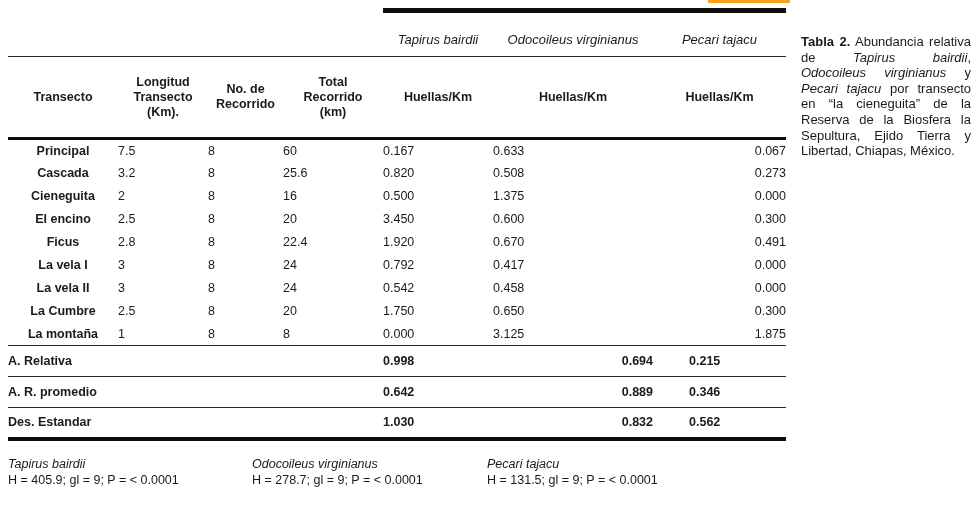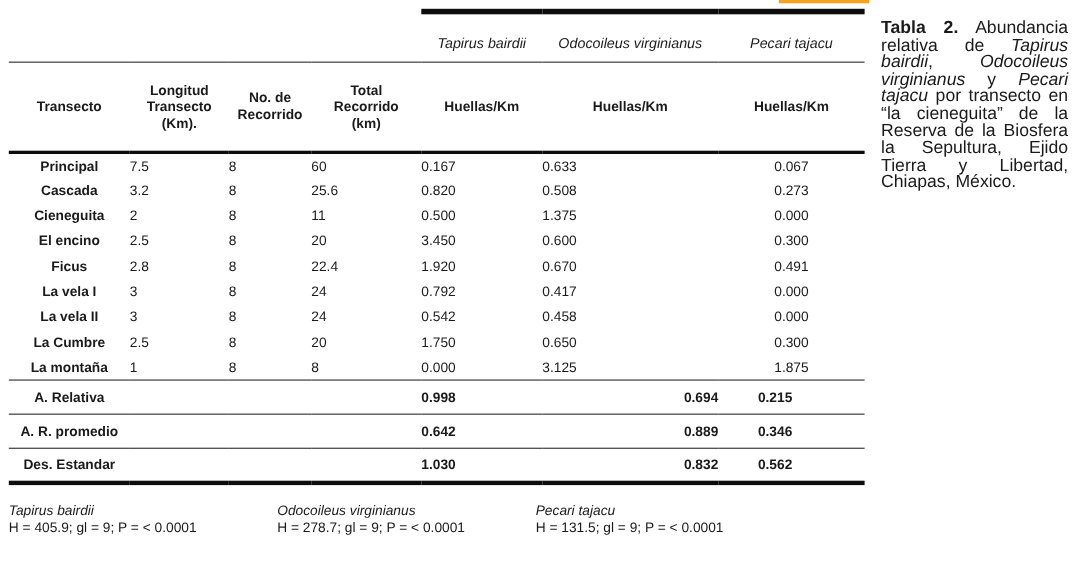--- a/index.html
+++ b/index.html
@@ -74,53 +74,53 @@
   tbody.data tr { height: 23px; }
   tbody.data th, tbody.data td {
     padding: 0;
     font-weight: normal;
     vertical-align: middle;
   }
   tbody.data th.c0 { font-weight: bold; text-align: center; }
 
   td.c1, td.c2, td.c3, td.c4 { text-align: left; }
   td.c5 { text-align: left; padding-left: 26px; margin-top: 44px; }
-  td.c6 { text-align: center; padding-left: 36px; }
+  td.c6 { text-align: right; padding-left: 36px; }
 
   tbody.summary tr { height: 31px; }
   tbody.summary th, tbody.summary td {
     border-top: 1px solid #2a2a2a;
     font-weight: bold;
     padding: 0;
     vertical-align: middle;
   }
-  tbody.summary th.c0 { text-align: center; }
+  tbody.summary th.c0 { text-align: left; }
   tbody.summary tr:last-child th,
   tbody.summary tr:last-child td { border-bottom: 4px solid #0d0d0d; }
   tbody.summary td.c5 { padding-left: 26px; text-align: right; }
   tbody.summary td.c6 { padding-left: 36px; text-align: left; }
 
   .footnotes {
     display: flex;
     margin-top: 15px;
     font-size: 12.5px;
     line-height: 16px;
   }
   .footnote { text-align: left; }
   .footnote:nth-child(1) { width: 244px; }
   .footnote:nth-child(2) { width: 235px; }
   .footnote:nth-child(3) { flex: 1; }
   .footnote .sp { font-style: italic; }
 
   .caption {
     position: absolute;
     left: 801px;
-    top: 18px;
+    top: 34px;
     width: 170px;
-    font-size: 16px;
+    font-size: 13px;
     line-height: 15.6px;
     text-align: justify;
     hyphens: auto;
     -webkit-hyphens: auto;
   }
   .caption .b { font-weight: bold; }
   .caption .i { font-style: italic; }
 </style>
 </head>
 <body>
@@ -178,21 +178,21 @@
             <td class="c2">8</td>
             <td class="c3">25.6</td>
             <td class="c4">0.820</td>
             <td class="c5">0.508</td>
             <td class="c6">0.273</td>
           </tr>
           <tr>
             <th class="c0">Cieneguita</th>
             <td class="c1">2</td>
             <td class="c2">8</td>
-            <td class="c3">11</td>
+            <td class="c3">16</td>
             <td class="c4">0.500</td>
             <td class="c5">1.375</td>
             <td class="c6">0.000</td>
           </tr>
           <tr>
             <th class="c0">El encino</th>
             <td class="c1">2.5</td>
             <td class="c2">8</td>
             <td class="c3">20</td>
             <td class="c4">3.450</td>

